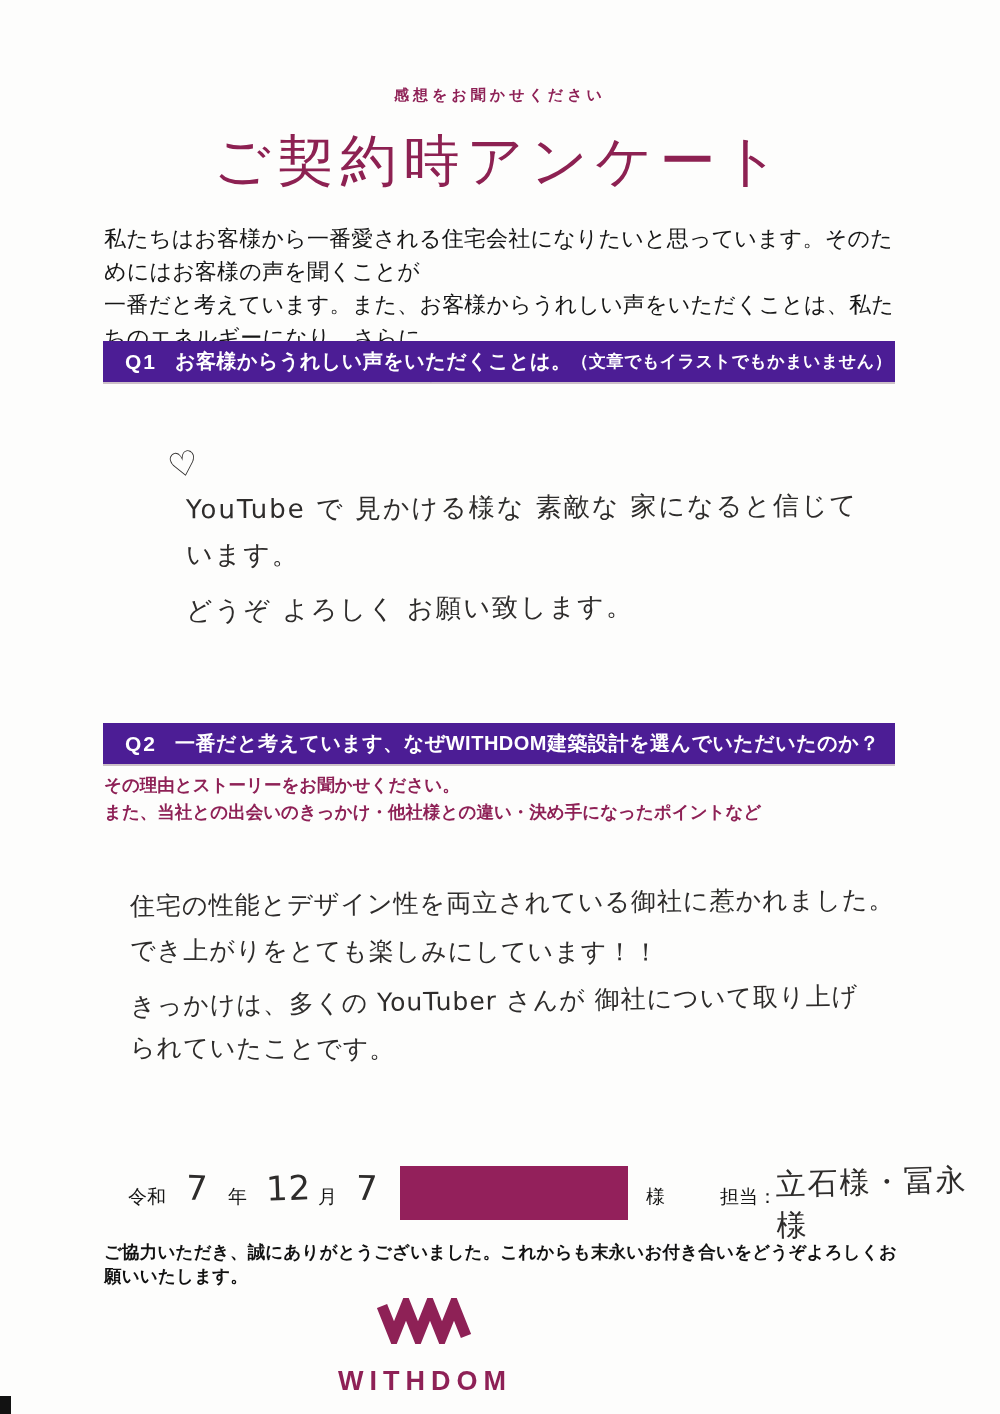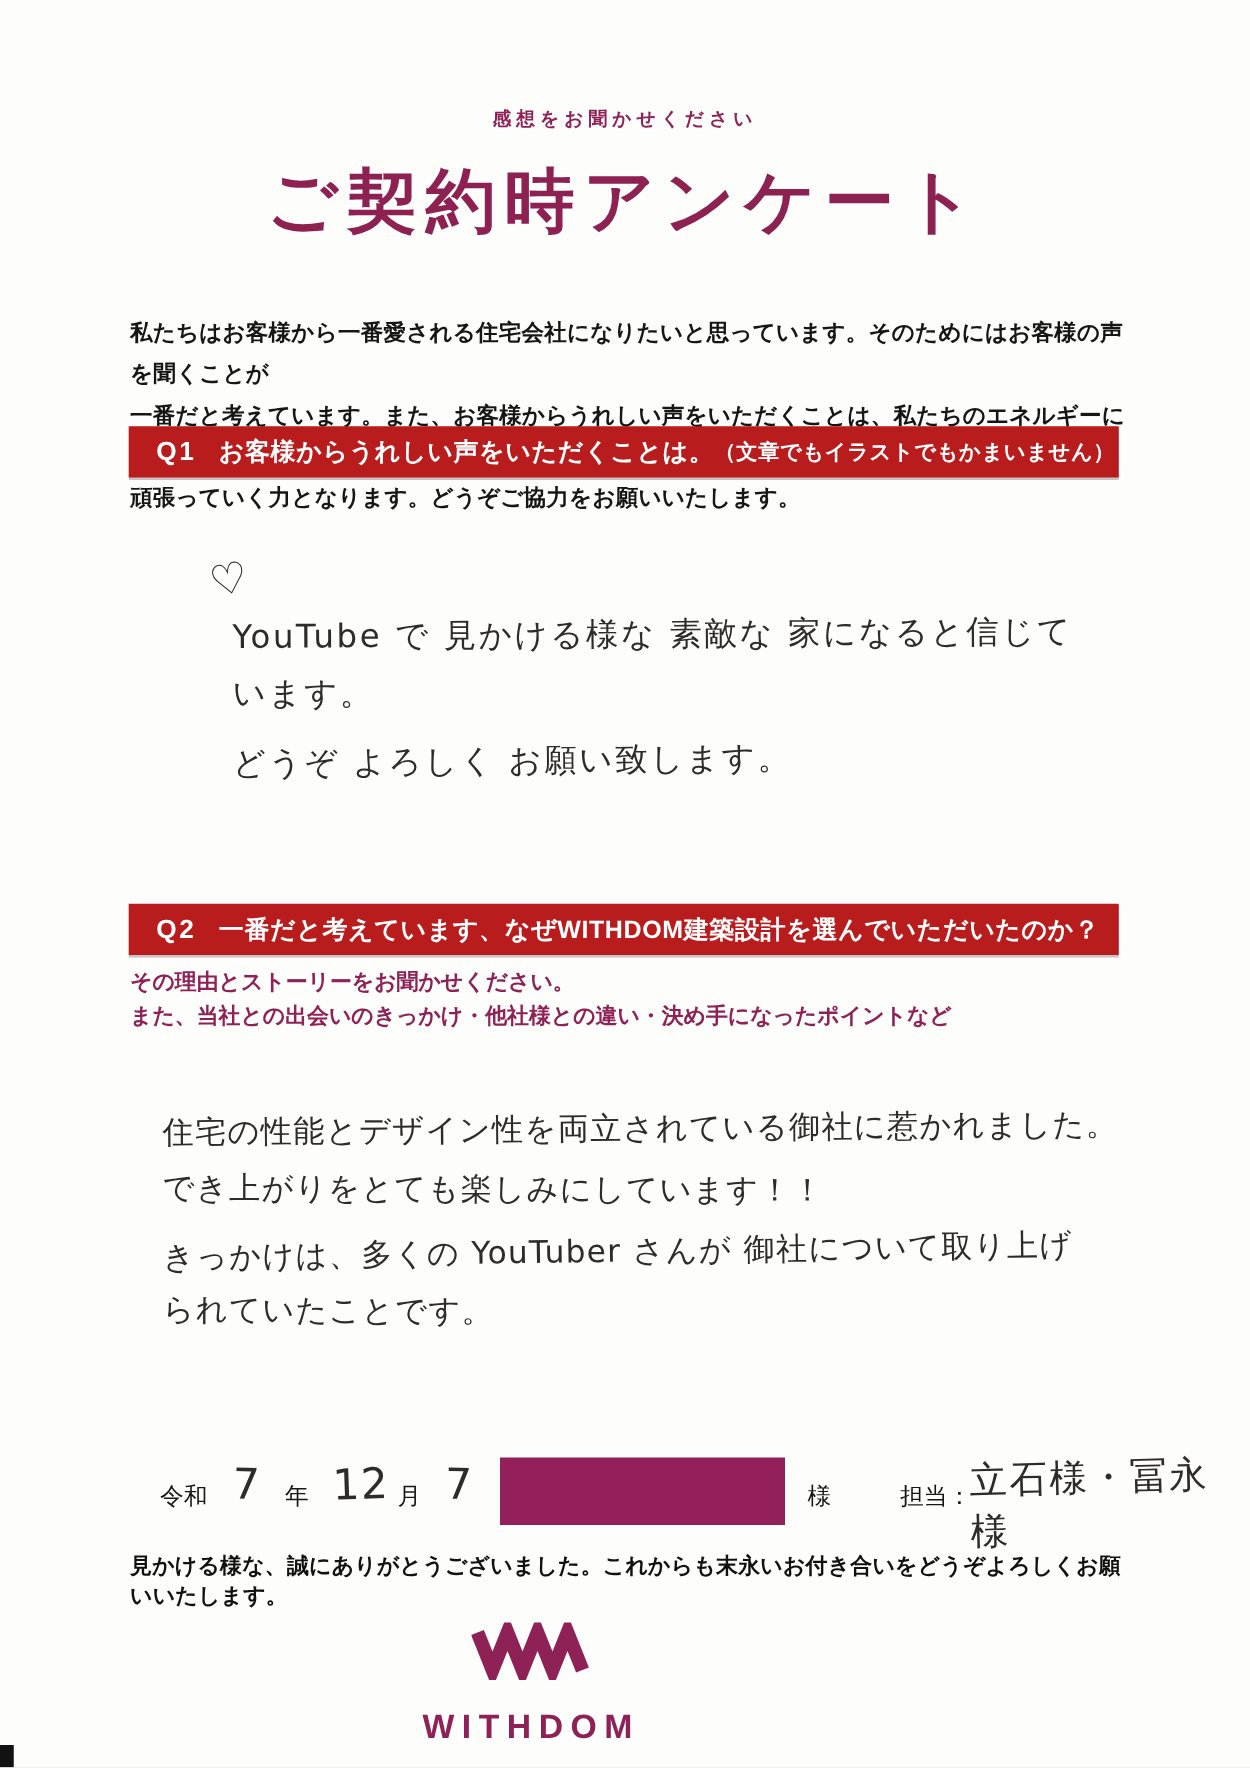--- a/index.html
+++ b/index.html
@@ -14,33 +14,32 @@
   }
   
   .tagline{
     position:absolute;top:86px;left:0;width:100%;
     text-align:center;
     color:#8e2156;font-weight:bold;font-size:15px;letter-spacing:4px;
   }
   .title{
     position:absolute;top:124px;left:0;width:100%;
     text-align:center;
-    color:#8d2152;font-weight:700;font-size:56px;letter-spacing:7px;
+    color:#8d2152;font-weight:400;font-size:56px;letter-spacing:7px;
   }
   
   .intro{
     position:absolute;top:222px;left:104px;width:800px;
-    font-size:18px;font-weight:700;line-height:33px;color:#161616;
+    font-size:22px;font-weight:400;line-height:33px;color:#161616;
     letter-spacing:0.2px;
-    margin-top:28px;
   }
   
   .banner{
     position:absolute;left:103px;width:792px;height:41px;
-    background:#b91c1c;color:#ffffff;
+    background:#4c1d95;color:#ffffff;
     display:flex;align-items:center;
     box-shadow:0 2px 0 rgba(60,10,40,0.25);
   }
   .banner .qlabel{
     font-weight:bold;font-size:21px;margin-left:22px;letter-spacing:2px;
   }
   .banner .qtext{
     font-weight:bold;font-size:20px;margin-left:18px;letter-spacing:0.5px;
   }
   .banner .qnote{
@@ -178,21 +177,21 @@
     <span class="hand hand-num month-num">12</span>
     <span class="printed month-unit">月</span>
     <span class="hand hand-num day-num">7</span>
     <span class="printed day-unit">日</span>
     <span class="redaction"></span>
     <span class="printed honorific">様</span>
     <span class="printed staff-label">担当：</span>
     <span class="hand staff-names">立石様・冨永様</span>
   </div>
 
-  <div class="thanks">見かける様な、誠にありがとうございました。これからも末永いお付き合いをどうぞよろしくお願いいたします。</div>
+  <div class="thanks">ご協力いただき、誠にありがとうございました。これからも末永いお付き合いをどうぞよろしくお願いいたします。</div>
 
   <div class="logo-row">
     <svg class="logo-mark" width="96" height="46" viewBox="0 0 96 46">
       <polyline points="5,8 17,38 29,8 41,38 53,8 65,38 77,8 89,38" fill="none" stroke="#8e2156" stroke-width="11" stroke-linejoin="miter" stroke-linecap="butt"></polyline>
     </svg>
     <span class="brand">WITHDOM</span>
     <span class="brand-suffix">きっかけは</span>
   </div>
 
   <div class="corner-mark"></div>

